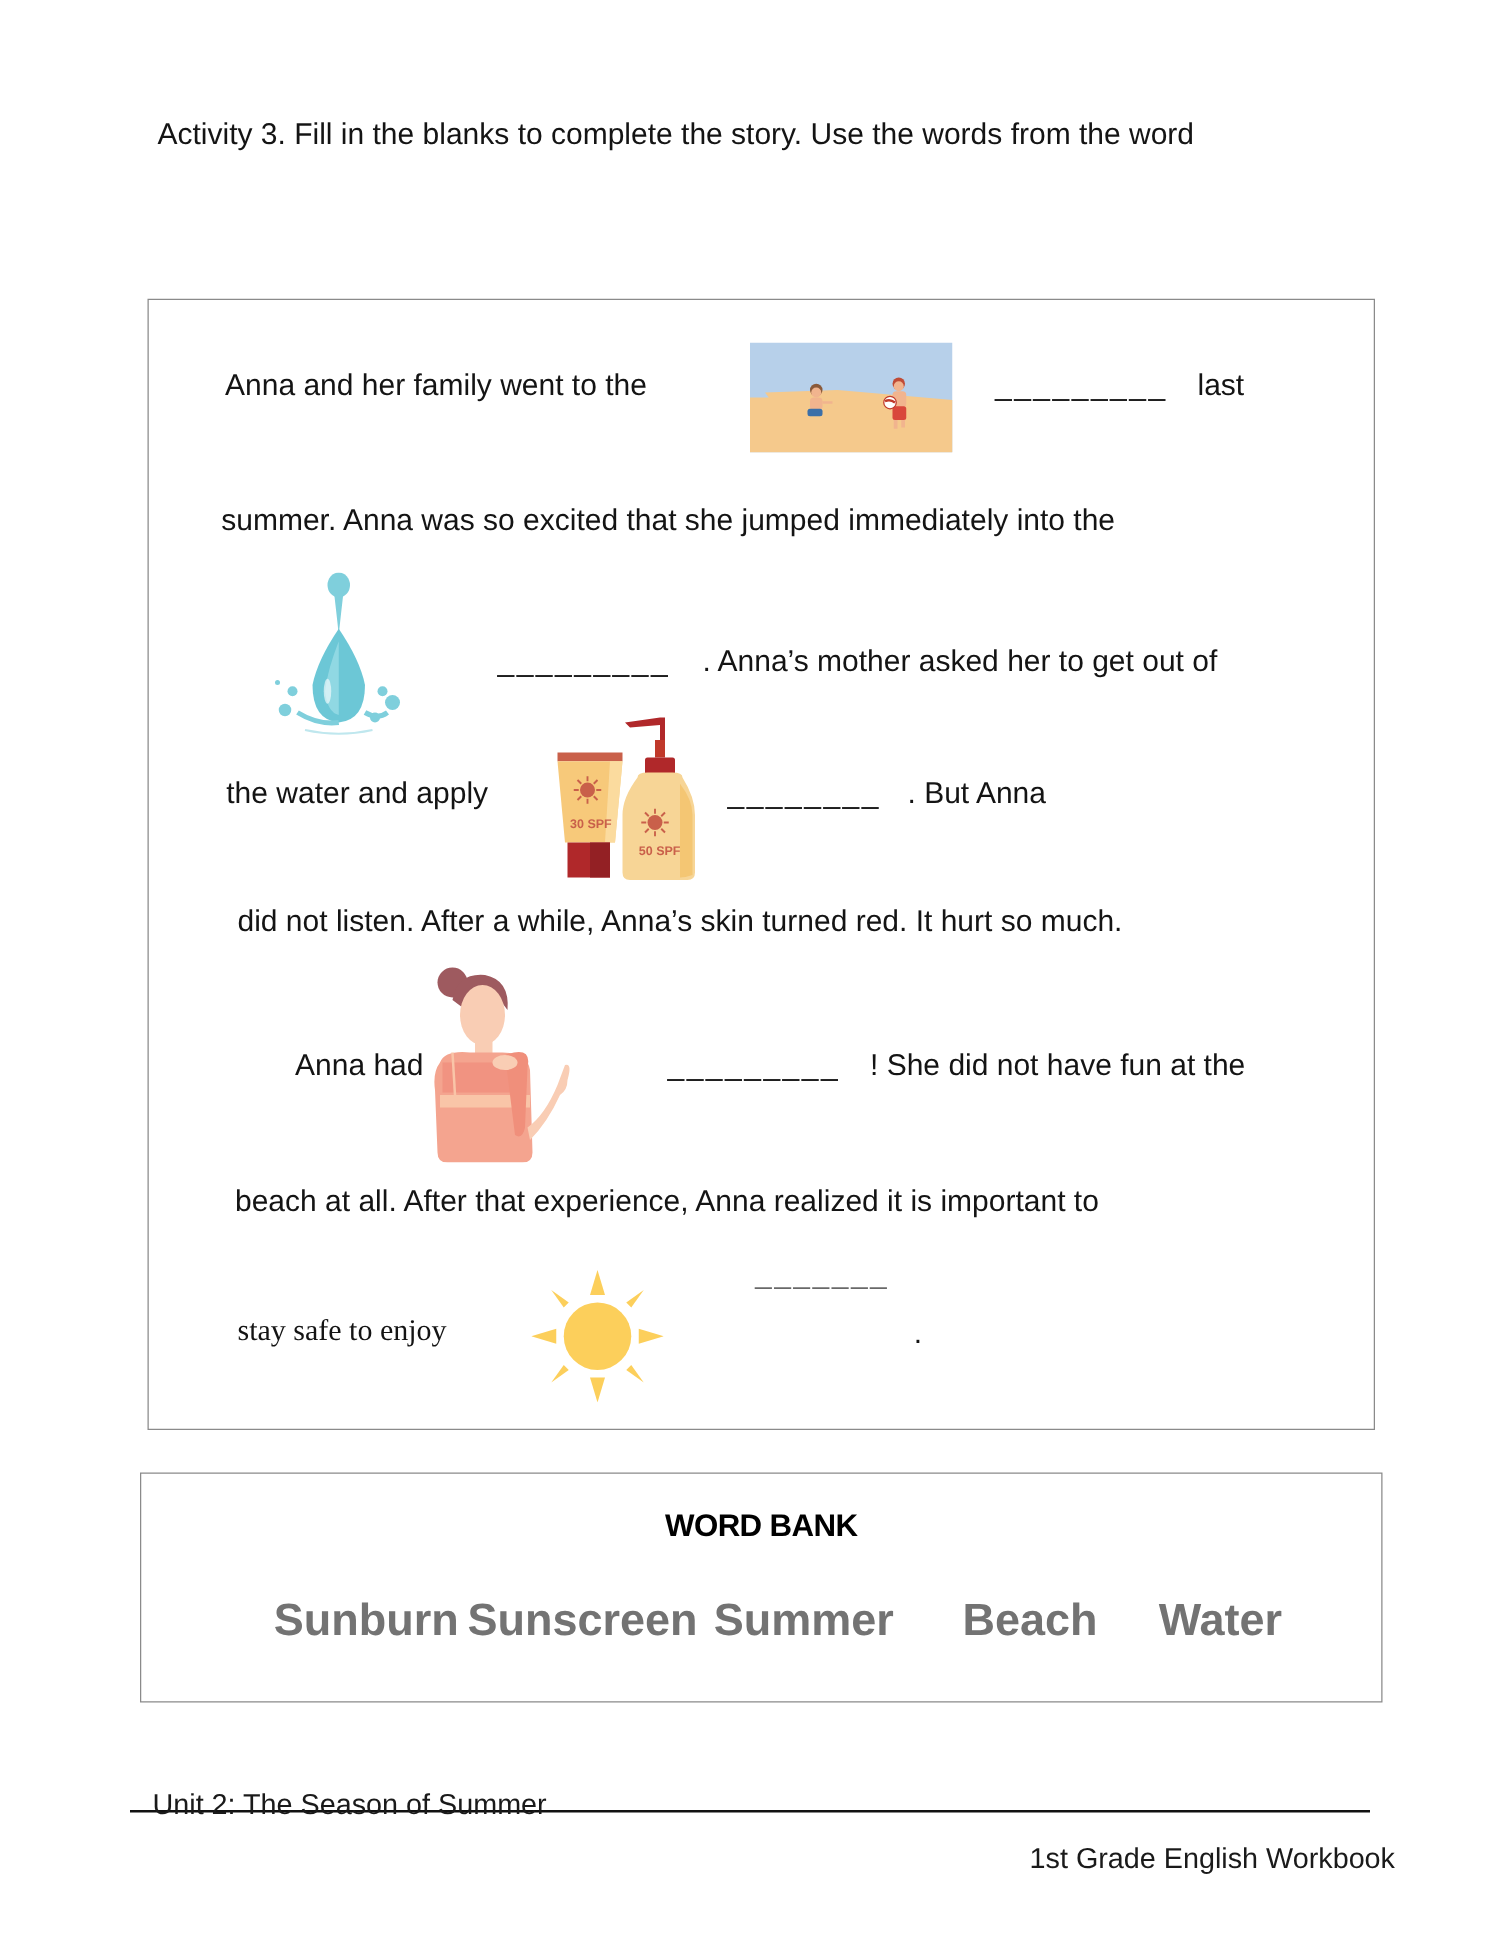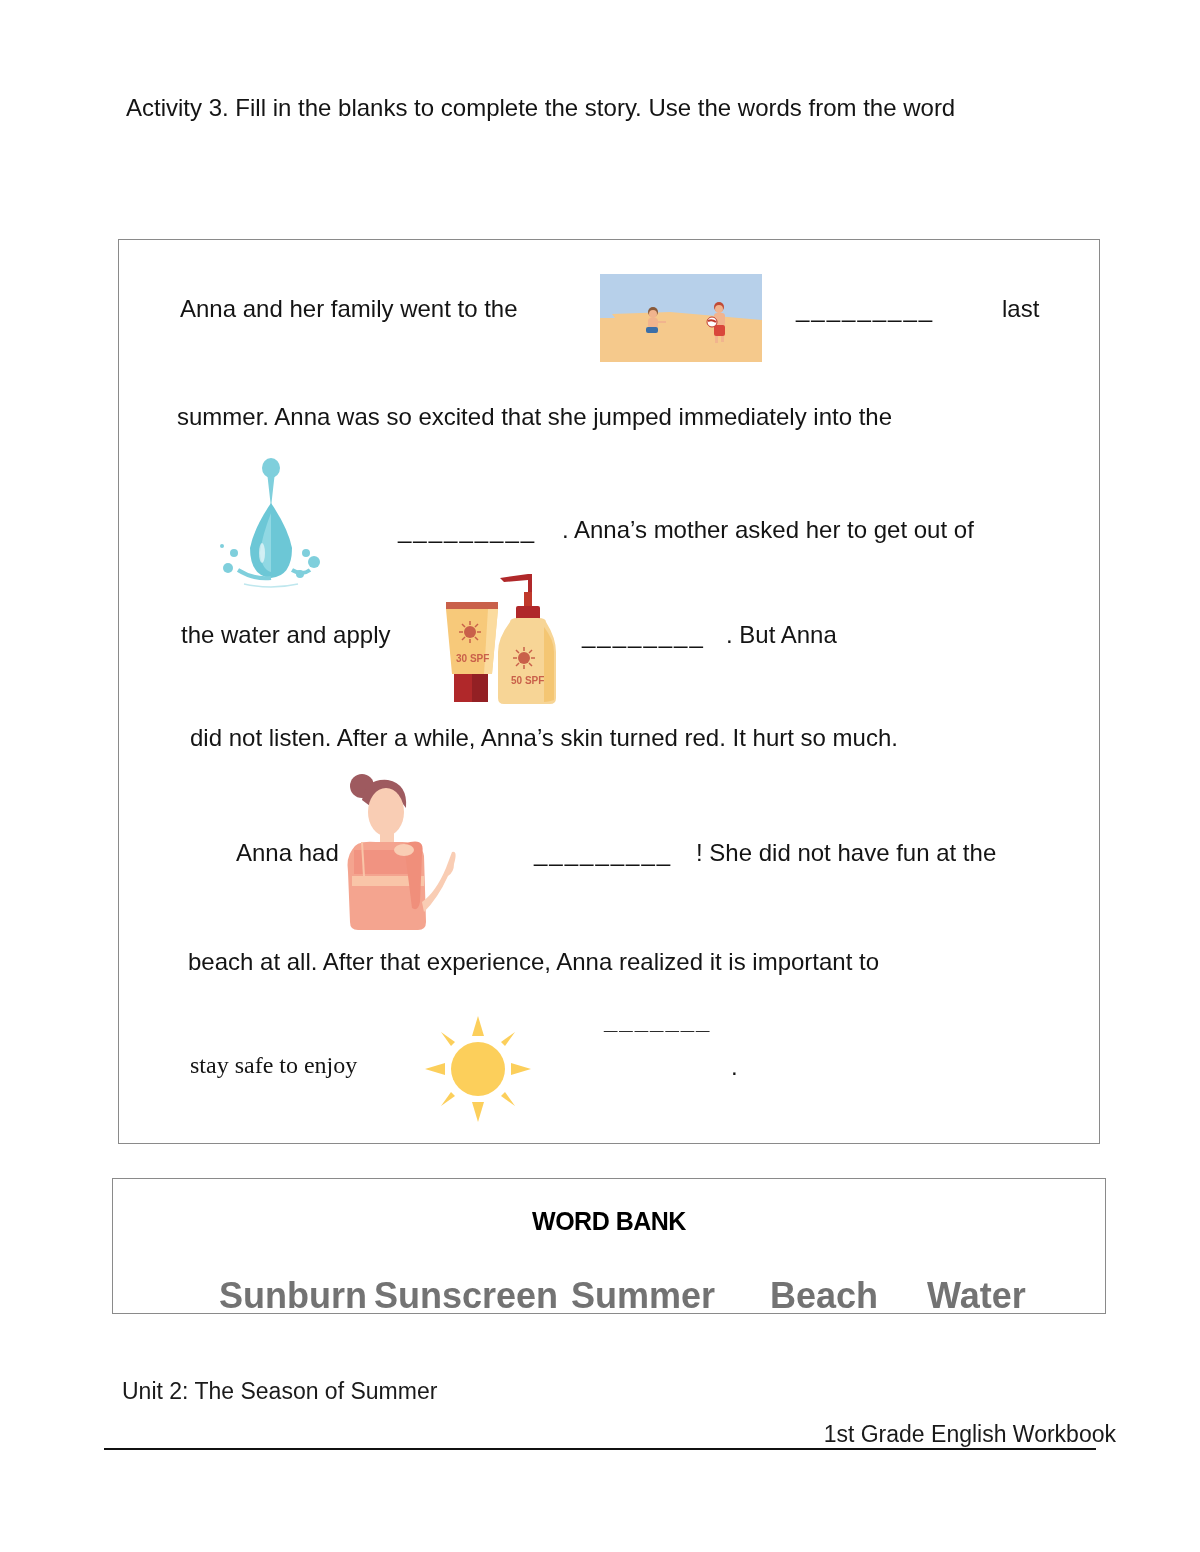--- a/index.html
+++ b/index.html
@@ -3,25 +3,25 @@
   <meta charset="utf-8">
   <style>
     * { margin: 0; padding: 0; box-sizing: border-box; }
     html, body { width: 1200px; height: 1552px; background: #ffffff; }
     body { position: relative; font-family: "Liberation Sans", "DejaVu Sans", sans-serif; color: #111111; overflow: hidden; }
     .abs { position: absolute; }
     .instr { left: 126px; top: 93px; width: 980px; font-size: 24px; line-height: 29px; color: #141414; }
     .story-box { left: 118px; top: 239px; width: 982px; height: 905px; border: 1.5px solid #8a8a8a; }
     .txt { font-size: 24px; line-height: 30px; color: #141414; white-space: nowrap; }
     .blank { font-size: 24px; line-height: 30px; letter-spacing: 2px; color: #141414; white-space: nowrap; cursor: text; text-align: right; }
-    .wb-box { left: 112px; top: 1178px; width: 994px; height: 136px; border: 1.5px solid #8a8a8a; }
+    .wb-box { left: 112px; top: 1178px; width: 994px; height: 184px; border: 1.5px solid #8a8a8a; }
     .wb-title { left: 0; width: 100%; top: 28px; text-align: center; font-weight: bold; font-size: 25px; letter-spacing: -0.5px; color: #000; }
     .wb-word { top: 96px; font-weight: bold; font-size: 36px; color: #737373; white-space: nowrap; }
     .footer-rule { left: 104px; top: 1448px; width: 992px; height: 2px; background: #111; }
-    .footer-txt { top: 1378px; font-size: 23px; color: #1a1a1a; white-space: nowrap; }
+    .footer-txt { top: 1430px; font-size: 23px; color: #1a1a1a; white-space: nowrap; }
     svg { display: block; }
   </style>
 </head>
 <body>
 
 <div class="abs instr">
   <div>Activity 3. Fill in the blanks to complete the story. Use the words from the word</div>
 </div>
 
 <div class="abs story-box"></div>
@@ -42,21 +42,21 @@
     <circle cx="119" cy="35" r="4" fill="#f1b48e"></circle>
     <rect x="114" y="39" width="11" height="13" rx="3" fill="#f1b48e"></rect>
     <rect x="114" y="51" width="11" height="11" rx="2" fill="#d9473b"></rect>
     <circle cx="112" cy="48" r="5" fill="#ffffff" stroke="#c0392b" stroke-width="1"></circle>
     <path d="M108 47 Q112 45 116 48" stroke="#c0392b" stroke-width="2" fill="none"></path>
     <rect x="115" y="62" width="3" height="7" fill="#f1b48e"></rect>
     <rect x="121" y="62" width="3" height="6" fill="#f1b48e"></rect>
   </svg>
 </div>
 <div class="abs blank" style="left:796px; top:294px;">_________</div>
-<div class="abs txt" style="left:958px; top:294px;margin-left:44px;"> last</div>
+<div class="abs txt" style="left:958px; top:294px;"> last</div>
 
 <div class="abs txt" style="left:177px; top:402px;">summer. Anna was so excited that she jumped immediately into the</div>
 
 <div class="abs" style="left:214px; top:458px; width:108px; height:132px;">
   <svg width="108" height="132" viewBox="0 0 108 132">
     <ellipse cx="57" cy="10" rx="9" ry="10" fill="#7fcfdc"></ellipse>
     <path d="M53 14 Q56 40 57 50 Q58 40 61 14 Z" fill="#7fcfdc"></path>
     <path d="M57 45 Q40 70 36 90 Q36 118 57 120 Q78 118 78 90 Q74 70 57 45 Z" fill="#6cc7d6"></path>
     <path d="M57 55 Q48 78 46 95 Q48 112 57 114 Z" fill="#9adce6" opacity="0.8"></path>
     <ellipse cx="48" cy="95" rx="3" ry="10" fill="#ffffff" opacity="0.6"></ellipse>

